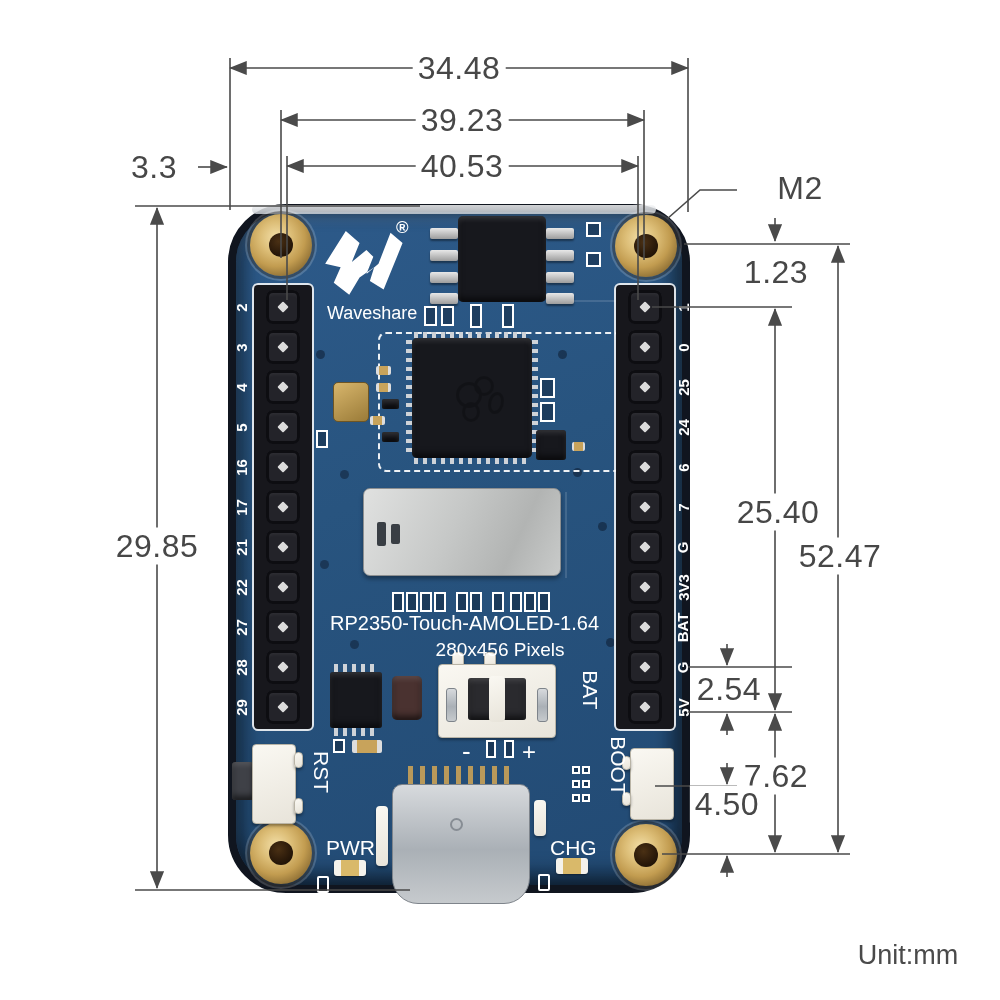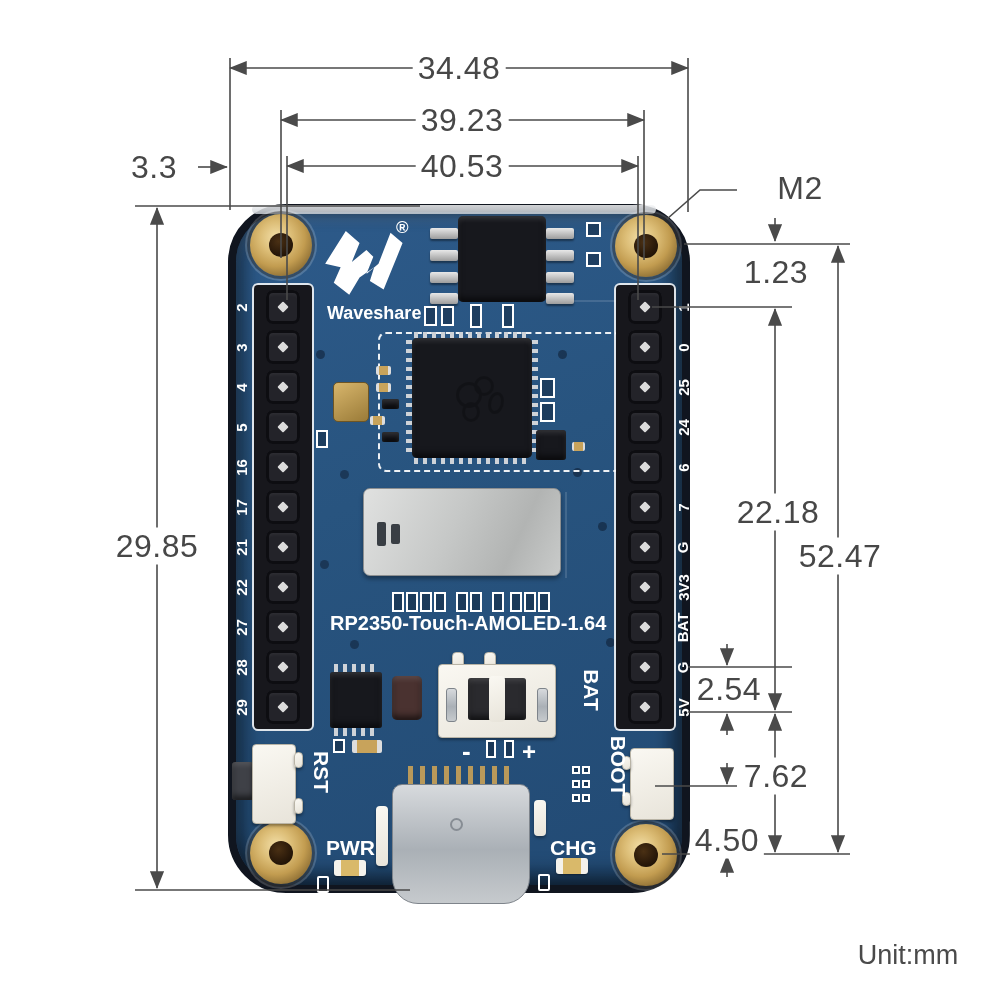--- a/index.html
+++ b/index.html
@@ -46,21 +46,21 @@
   .tick-h{background:repeating-linear-gradient(90deg,#cfd3d8 0 4px,transparent 4px 9px);}
   .tick-v{background:repeating-linear-gradient(180deg,#cfd3d8 0 4px,transparent 4px 9px);}
   .dashed{position:absolute;border:2px dashed rgba(255,255,255,.92);border-radius:8px;z-index:2;}
   .berry{position:absolute;z-index:4;opacity:.22;}
   .berry b{position:absolute;border:3px solid #000;border-radius:50%;display:block;}
   .shield{position:absolute;left:363px;top:488px;width:198px;height:88px;z-index:3;border:1px solid #8d8f90;border-radius:7px;
     background:linear-gradient(115deg,#e0e1e0 0%,#c6c8c7 45%,#b2b4b3 75%,#c9cbca 100%);box-shadow:0 3px 4px rgba(0,0,0,.35);}
   .shield i{position:absolute;background:#393e44;border-radius:2px;display:block;}
   .white-part{position:absolute;background:linear-gradient(160deg,#faf8f2,#e8e4da);border:1px solid #b9b4a6;border-radius:4px;z-index:3;box-shadow:0 2px 3px rgba(0,0,0,.35);}
   .metal{position:absolute;background:linear-gradient(180deg,#d7dadd,#aab0b6 55%,#c6cacd);z-index:3;border:1px solid #7e848b;}
-  .board-label{position:absolute;color:#fff;font-weight:bold;z-index:4;white-space:nowrap;}
+  .board-label{position:absolute;color:#fff;font-weight:normal;z-index:4;white-space:nowrap;}
   .vlabel span{display:inline-block;transform:rotate(90deg);}
   .led{position:absolute;width:32px;height:16px;border-radius:3px;z-index:3;
     background:linear-gradient(90deg,#f4f2ec 0 22%,#d9b96a 22% 78%,#f4f2ec 78%);box-shadow:0 1px 2px rgba(0,0,0,.4);}
   .led-icon{position:absolute;width:12px;height:17px;border:2px solid #fff;border-radius:2px;z-index:3;background:transparent;}
 
   
   #dims-svg{position:absolute;left:0;top:0;z-index:5;pointer-events:none;}
   .dim{position:absolute;transform:translate(-50%,-50%);font-size:32px;color:#474747;background:#fff;
     padding:0 5px;white-space:nowrap;z-index:6;letter-spacing:.5px;}
   .unit{position:absolute;transform:translate(-50%,-50%);font-size:27px;color:#4a4a4a;z-index:6;}
@@ -153,20 +153,21 @@
   <div class="silkpad" style="left:420px;top:592px;width:12px;height:20px;"></div>
   <div class="silkpad" style="left:434px;top:592px;width:12px;height:20px;"></div>
   <div class="silkpad" style="left:456px;top:592px;width:12px;height:20px;"></div>
   <div class="silkpad" style="left:470px;top:592px;width:12px;height:20px;"></div>
   <div class="silkpad" style="left:492px;top:592px;width:12px;height:20px;"></div>
   <div class="silkpad" style="left:510px;top:592px;width:12px;height:20px;"></div>
   <div class="silkpad" style="left:524px;top:592px;width:12px;height:20px;"></div>
   <div class="silkpad" style="left:538px;top:592px;width:12px;height:20px;"></div>
 
   <div class="board-label" style="left:330px;top:612px;width:260px;text-align:center;font-size:20px;">RP2350-Touch-AMOLED-1.64</div>
+  <div class="board-label" style="left:380px;top:639px;width:240px;text-align:center;font-size:19px;">280x456 Pixels</div>
 
   <div class="tick-h" style="position:absolute;left:334px;top:664px;width:44px;height:8px;z-index:2;"></div>
   <div class="chip" style="left:330px;top:672px;width:52px;height:56px;border-radius:3px;"></div>
   <div class="tick-h" style="position:absolute;left:334px;top:728px;width:44px;height:8px;z-index:2;"></div>
   <div class="chip" style="left:392px;top:676px;width:30px;height:44px;background:#4a3230;"></div>
   <div class="silkpad" style="left:333px;top:739px;width:12px;height:14px;"></div>
   <div class="goldbit" style="left:352px;top:740px;width:30px;height:13px;"></div>
 
   <div class="white-part" style="left:452px;top:652px;width:12px;height:16px;"></div>
   <div class="white-part" style="left:484px;top:652px;width:12px;height:16px;"></div>
@@ -441,20 +442,20 @@
     </g>
   </svg>
 
   <div class="dim" style="left:459px;top:68px;">34.48</div>
   <div class="dim" style="left:462px;top:120px;">39.23</div>
   <div class="dim" style="left:462px;top:166px;">40.53</div>
   <div class="dim" style="left:154px;top:167px;">3.3</div>
   <div class="dim" style="left:157px;top:546px;">29.85</div>
   <div class="dim" style="left:764px;top:188px;margin-left:36px;">M2</div>
   <div class="dim" style="left:776px;top:272px;">1.23</div>
-  <div class="dim" style="left:778px;top:512px;">22.18</div>
+  <div class="dim" style="left:778px;top:512px;">25.40</div>
   <div class="dim" style="left:840px;top:556px;">52.47</div>
   <div class="dim" style="left:729px;top:689px;">2.54</div>
   <div class="dim" style="left:776px;top:776px;">7.62</div>
-  <div class="dim" style="left:727px;top:840px;">4.50</div>
+  <div class="dim" style="left:727px;top:804px;">4.50</div>
   <div class="unit" style="left:908px;top:955px;">Unit:mm</div>
 
 </div>
 
 </body></html>

